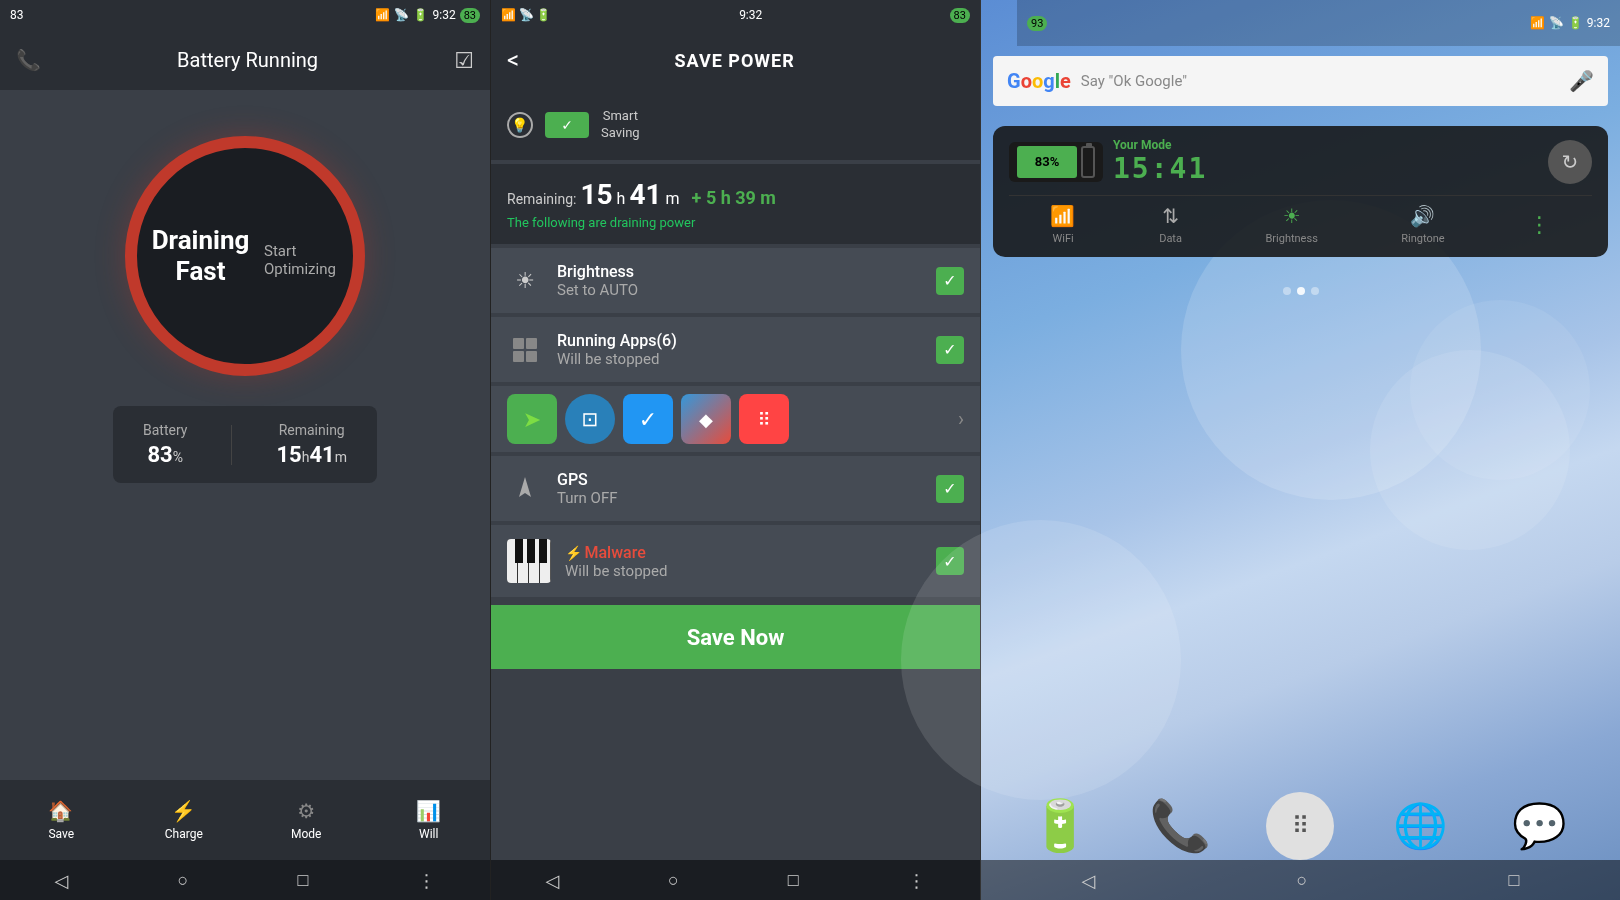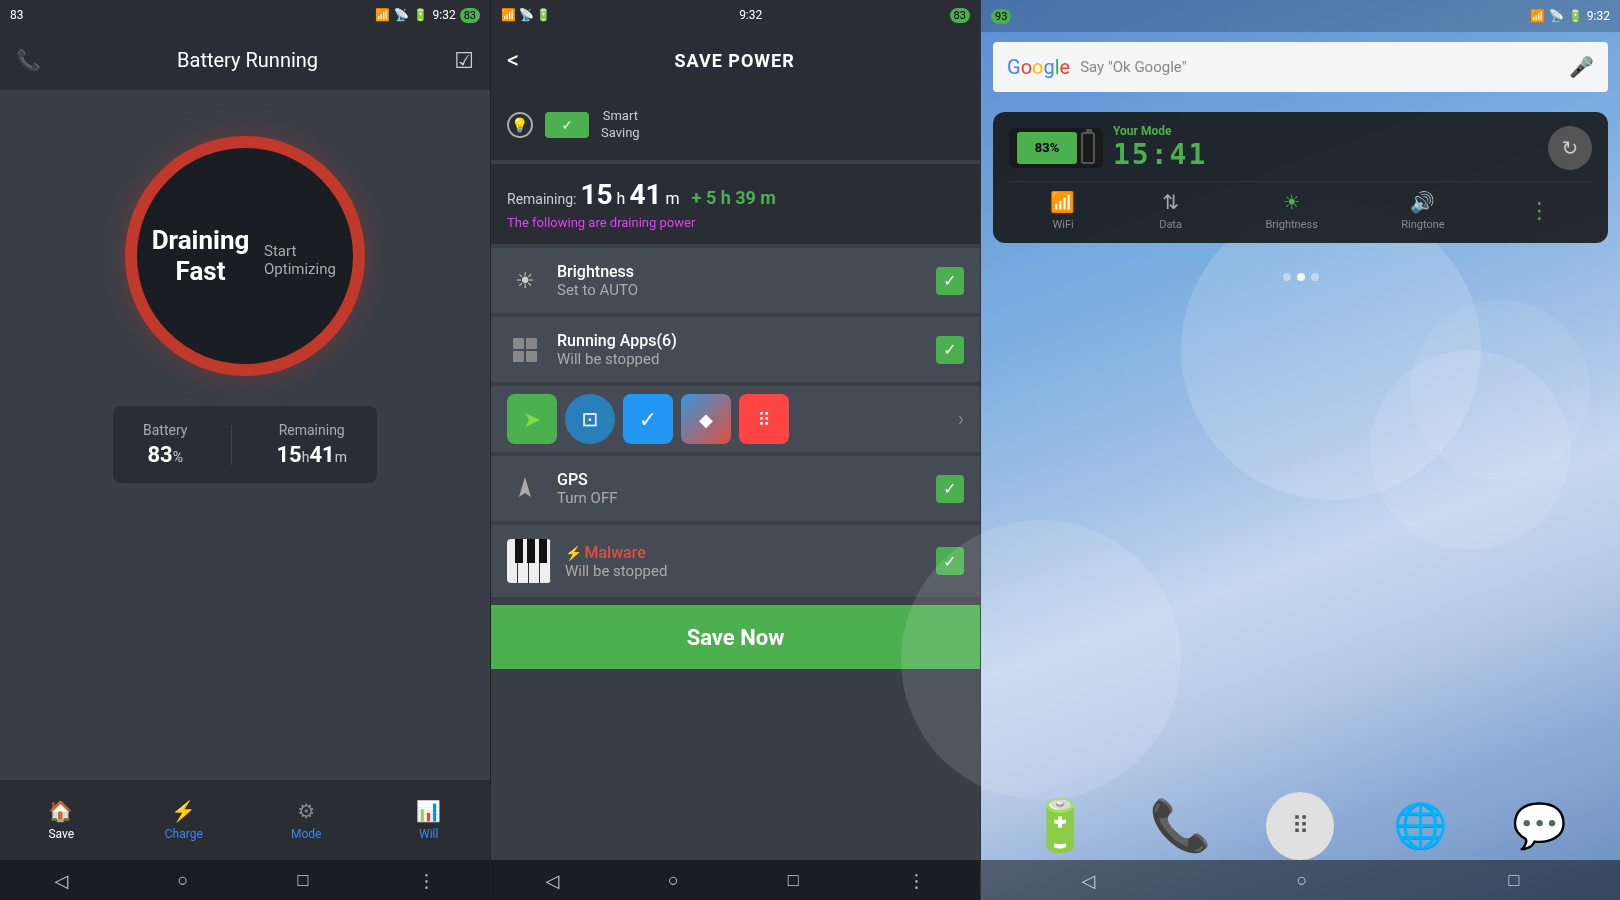--- a/index.html
+++ b/index.html
@@ -165,21 +165,21 @@
       flex-direction: column;
       align-items: center;
       justify-content: center;
       gap: 4px;
       cursor: pointer;
     }
 
     .nav-item.active .nav-icon { color: #fff; }
     .nav-item.active .nav-label { color: #fff; }
     .nav-item .nav-icon { color: #888; font-size: 20px; }
-    .nav-item .nav-label { color: #3b82f6; font-size: 12px; }
+    .nav-item .nav-label { color: #ffffff; font-size: 12px; }
 
     .p1-sys-bar {
       height: 40px;
       background: #1a1d22;
       display: flex;
       align-items: center;
       justify-content: space-around;
     }
 
     .sys-btn {
@@ -272,21 +272,21 @@
       font-size: 28px;
       font-weight: bold;
     }
 
     .remaining-unit {
       color: #fff;
       font-size: 16px;
     }
 
     .remaining-sub {
-      color: #d946ef;
+      color: #22c55e;
       font-size: 13px;
       margin-top: 4px;
     }
 
     .p2-items {
       flex: 1;
       display: flex;
       flex-direction: column;
       gap: 4px;
       overflow-y: auto;
@@ -421,46 +421,47 @@
       position: absolute;
       width: 200px;
       height: 200px;
       border-radius: 50%;
       background: rgba(255,255,255,0.1);
       top: 350px;
       right: 50px;
     }
 
     .p3-status-bar {
-      height: 32px;
+      height: 46px;
       background: rgba(0,0,0,0.2);
       display: flex;
       align-items: center;
       justify-content: space-between;
       padding: 12px 10px;
       color: #fff;
       font-size: 12px;
       z-index: 10;
+      margin-left: 36px;
     }
 
     .google-search {
       height: 50px;
       background: #f5f5f5;
       border-radius: 4px;
       margin: 10px 12px;
       display: flex;
       align-items: center;
       padding: 0 14px;
       z-index: 10;
       position: relative;
     }
 
     .google-logo {
       font-size: 20px;
-      font-weight: normal;
+      font-weight: bold;
       margin-right: 10px;
     }
 
     .g-blue { color: #4285f4; }
     .g-red { color: #ea4335; }
     .g-yellow { color: #fbbc05; }
     .g-green { color: #34a853; }
 
     .google-say {
       color: #888;

